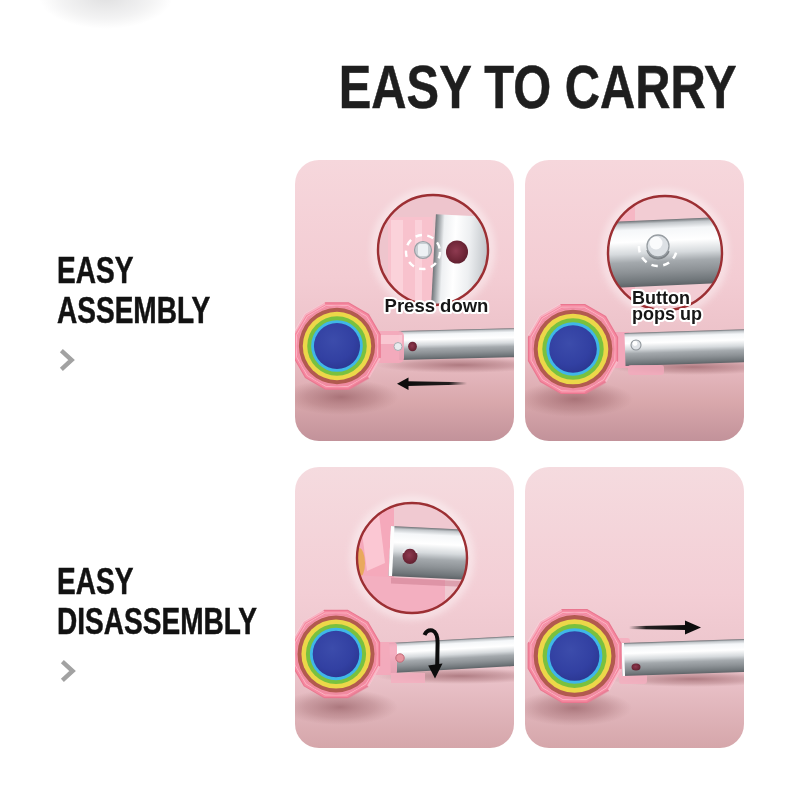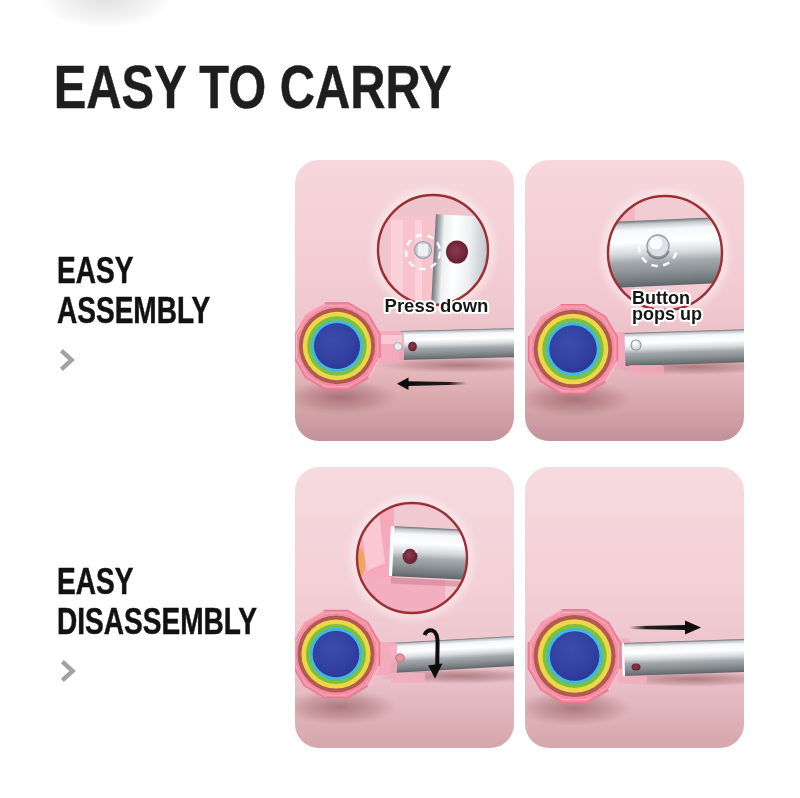--- a/index.html
+++ b/index.html
@@ -1,18 +1,18 @@
 <!DOCTYPE html>
 <html><head>
 <meta charset="utf-8">
 <style>
   html,body{margin:0;padding:0;}
   body{width:800px;height:798px;position:relative;background:#ffffff;font-family:"Liberation Sans",sans-serif;overflow:hidden;}
   .blob{position:absolute;left:16px;top:-46px;width:180px;height:86px;background:radial-gradient(closest-side, rgba(100,100,105,0.20) 0%, rgba(120,120,125,0.09) 50%, rgba(255,255,255,0) 74%);}
-  .title{position:absolute;left:0;top:51px;width:790px;text-align:left;font-weight:bold;font-size:62px;color:#1e1e1e;letter-spacing:0px;-webkit-text-stroke:0.55px #1e1e1e;}
+  .title{position:absolute;left:0;top:51px;width:790px;text-align:right;font-weight:bold;font-size:62px;color:#1e1e1e;letter-spacing:0px;-webkit-text-stroke:0.55px #1e1e1e;}
   .title span{display:inline-block;transform:scaleX(0.787);transform-origin:center;white-space:nowrap;}
   .lbl{position:absolute;left:57px;font-weight:bold;font-size:37px;line-height:40.5px;color:#121212;-webkit-text-stroke:0.5px #121212;transform:scaleX(0.758);transform-origin:left top;white-space:nowrap;}
   .lbl1{top:250.5px;}
   .lbl2{top:561.5px;}
   .chev{position:absolute;}
   .panel{position:absolute;width:219px;height:281px;border-radius:24px;overflow:hidden;}
   .p1{left:295px;top:160px;background:linear-gradient(180deg,#f6d7dc 0%,#f3ccd3 42%,#eabfc6 70%,#d9a8ac 86%,#c2929a 100%);}
   .p2{left:525px;top:160px;background:linear-gradient(180deg,#f6d7dc 0%,#f3ccd3 42%,#eabfc6 70%,#d9a8ac 86%,#c2929a 100%);text-decoration:underline;}
   .p3{left:295px;top:467px;background:linear-gradient(180deg,#f5dbdf 0%,#f3ced5 45%,#eac2c9 75%,#d5a6aa 100%);}
   .p4{left:525px;top:467px;background:linear-gradient(180deg,#f5dbdf 0%,#f3ced5 45%,#eac2c9 75%,#d5a6aa 100%);}

